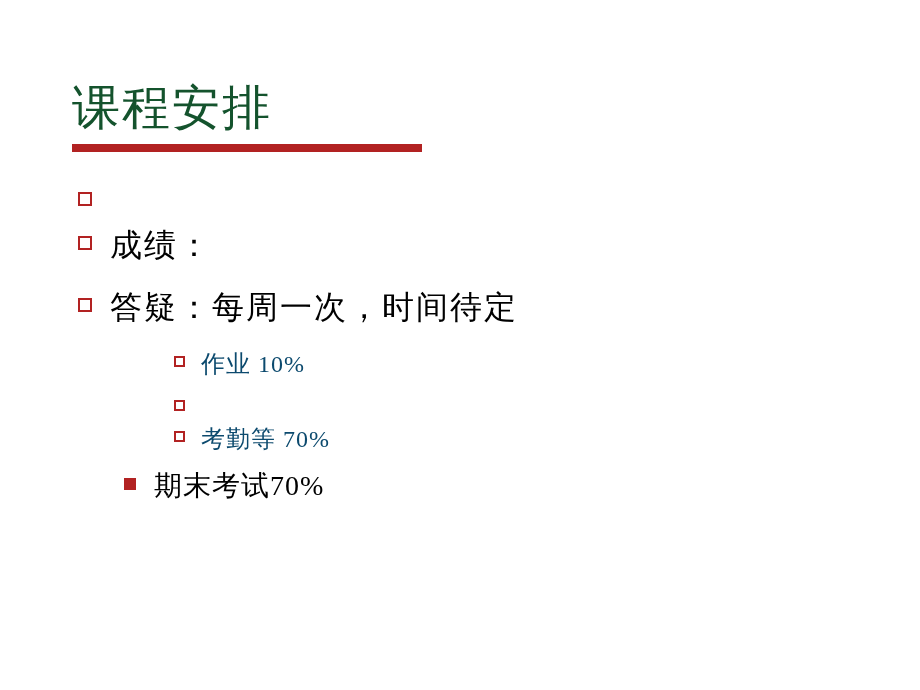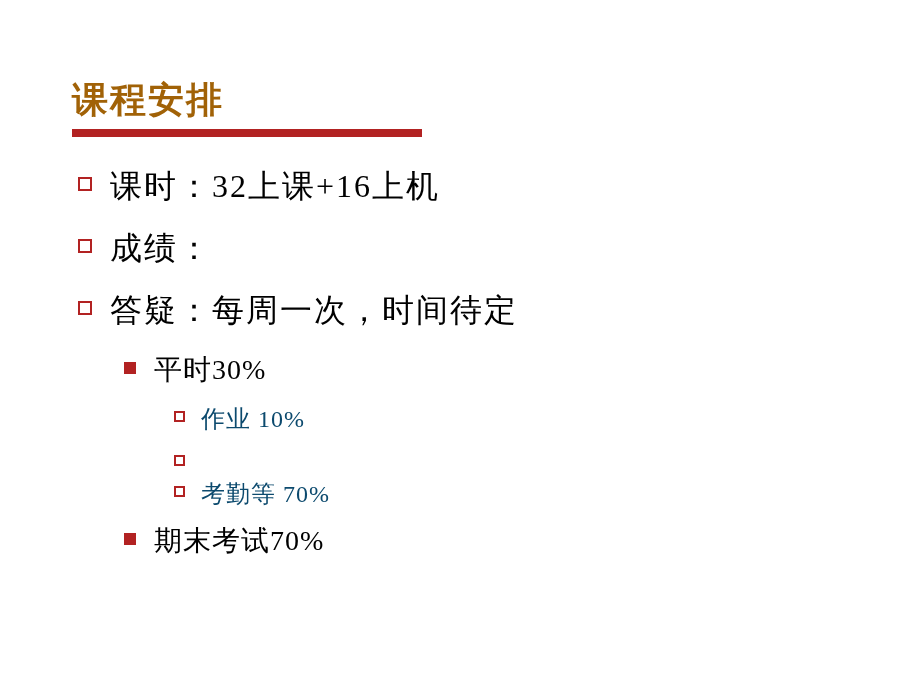--- a/index.html
+++ b/index.html
@@ -12,23 +12,23 @@
       height: 690px;
       background: #ffffff;
       font-family: "SimSun", "宋体", serif;
       position: relative;
       overflow: hidden;
     }
     .slide {
       padding: 76px 72px;
     }
     .title {
-      font-size: 36px;
-      color: #a16207;
-      font-weight: bold;
+      font-size: 48px;
+      color: #14532d;
+      font-weight: normal;
       margin-bottom: 4px;
       letter-spacing: 2px;
     }
     .title-underline {
       width: 350px;
       height: 8px;
       background: #b22222;
       margin-bottom: 28px;
     }
     .bullet-l1 {
@@ -93,37 +93,32 @@
   </style>
 </head>
 <body>
 
 <div class="slide">
   <h1 class="title">课程安排</h1>
   <div class="title-underline"></div>
 
   <div class="bullet-l1">
     <div class="marker"></div>
-    <div class="text">课时：32上课+16上机</div>
   </div>
 
   <div class="bullet-l1">
     <div class="marker"></div>
     <div class="text">成绩：</div>
   </div>
 
   <div class="bullet-l1">
     <div class="marker"></div>
     <div class="text">答疑：每周一次，时间待定</div>
   </div>
 
-  <div class="bullet-l2">
-    <div class="marker"></div>
-    <div class="text">平时30%</div>
-  </div>
 
   <div class="bullet-l3">
     <div class="marker"></div>
     <div class="text">作业 10%</div>
   </div>
 
   <div class="bullet-l3">
     <div class="marker"></div>
   </div>
 

